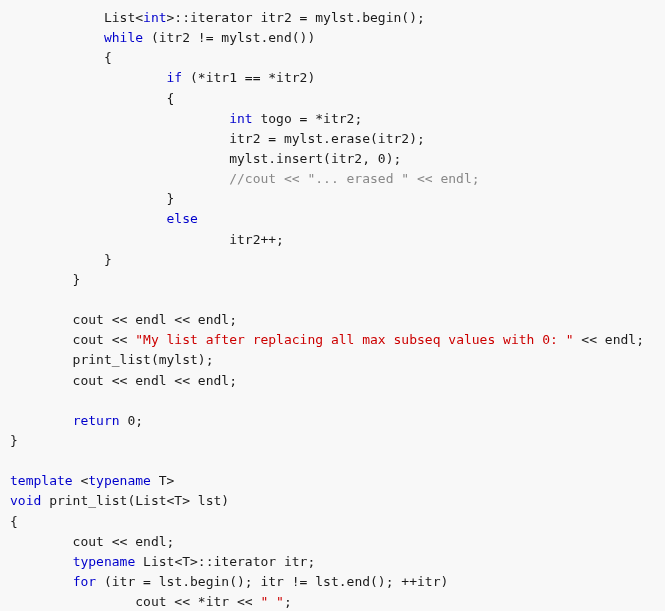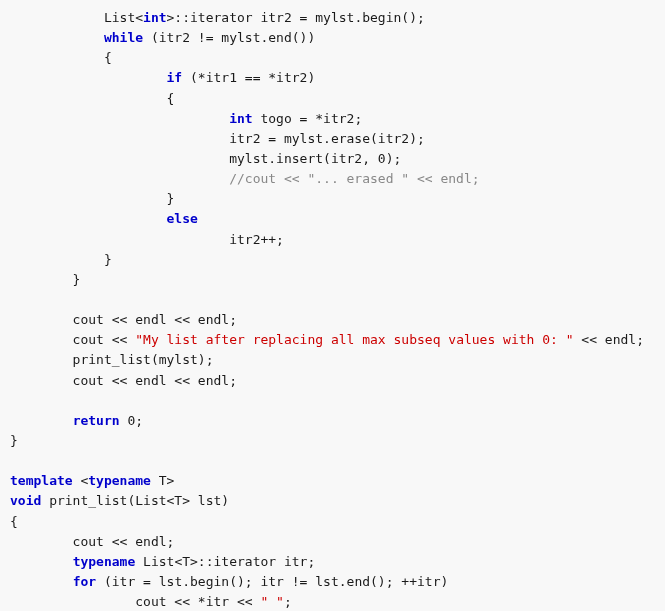--- a/index.html
+++ b/index.html
@@ -28,21 +28,21 @@
     .code-line {
       display: block;
       white-space: pre;
       line-height: 1.55;
       padding: 0 10px;
       color: #1a1a1a;
     }
 
     .kw {
       color: #0000cc;
-      font-weight: bold;
+      font-weight: normal;
     }
   </style>
 </head>
 <body>
 
 <div class="code-container">
   <pre id="code-block"><span class="code-line">            List&lt;<span class="kw">int</span>&gt;::iterator itr2 = mylst.begin();</span><span class="code-line">            <span class="kw">while</span> (itr2 != mylst.end())</span><span class="code-line">            {</span><span class="code-line">                    <span class="kw">if</span> (*itr1 == *itr2)</span><span class="code-line">                    {</span><span class="code-line">                            <span class="kw">int</span> togo = *itr2;</span><span class="code-line">                            itr2 = mylst.erase(itr2);</span><span class="code-line">                            mylst.insert(itr2, 0);</span><span class="code-line"><span style="color:#888888;">                            //cout &lt;&lt; "... erased " &lt;&lt; endl;</span></span><span class="code-line">                    }</span><span class="code-line">                    <span class="kw">else</span></span><span class="code-line">                            itr2++;</span><span class="code-line">            }</span><span class="code-line">        }</span><span class="code-line" style="display: block; line-height: 1.55;"> </span><span class="code-line">        cout &lt;&lt; endl &lt;&lt; endl;</span><span class="code-line">        cout &lt;&lt; <span style="color:#cc0000;">"My list after replacing all max subseq values with 0: "</span> &lt;&lt; endl;</span><span class="code-line">        print_list(mylst);</span><span class="code-line">        cout &lt;&lt; endl &lt;&lt; endl;</span><span class="code-line" style="display: block; line-height: 1.55;"> </span><span class="code-line">        <span class="kw">return</span> 0;</span><span class="code-line">}</span><span class="code-line" style="display: block; line-height: 1.55;"> </span><span class="code-line"><span class="kw">template</span> &lt;<span class="kw">typename</span> T&gt;</span><span class="code-line"><span class="kw">void</span> print_list(List&lt;T&gt; lst)</span><span class="code-line">{</span><span class="code-line">        cout &lt;&lt; endl;</span><span class="code-line">        <span class="kw">typename</span> List&lt;T&gt;::iterator itr;</span><span class="code-line">        <span class="kw">for</span> (itr = lst.begin(); itr != lst.end(); ++itr)</span><span class="code-line">                cout &lt;&lt; *itr &lt;&lt; <span style="color:#cc0000;">" "</span>;</span></pre>
 </div>
 
 </body></html>

